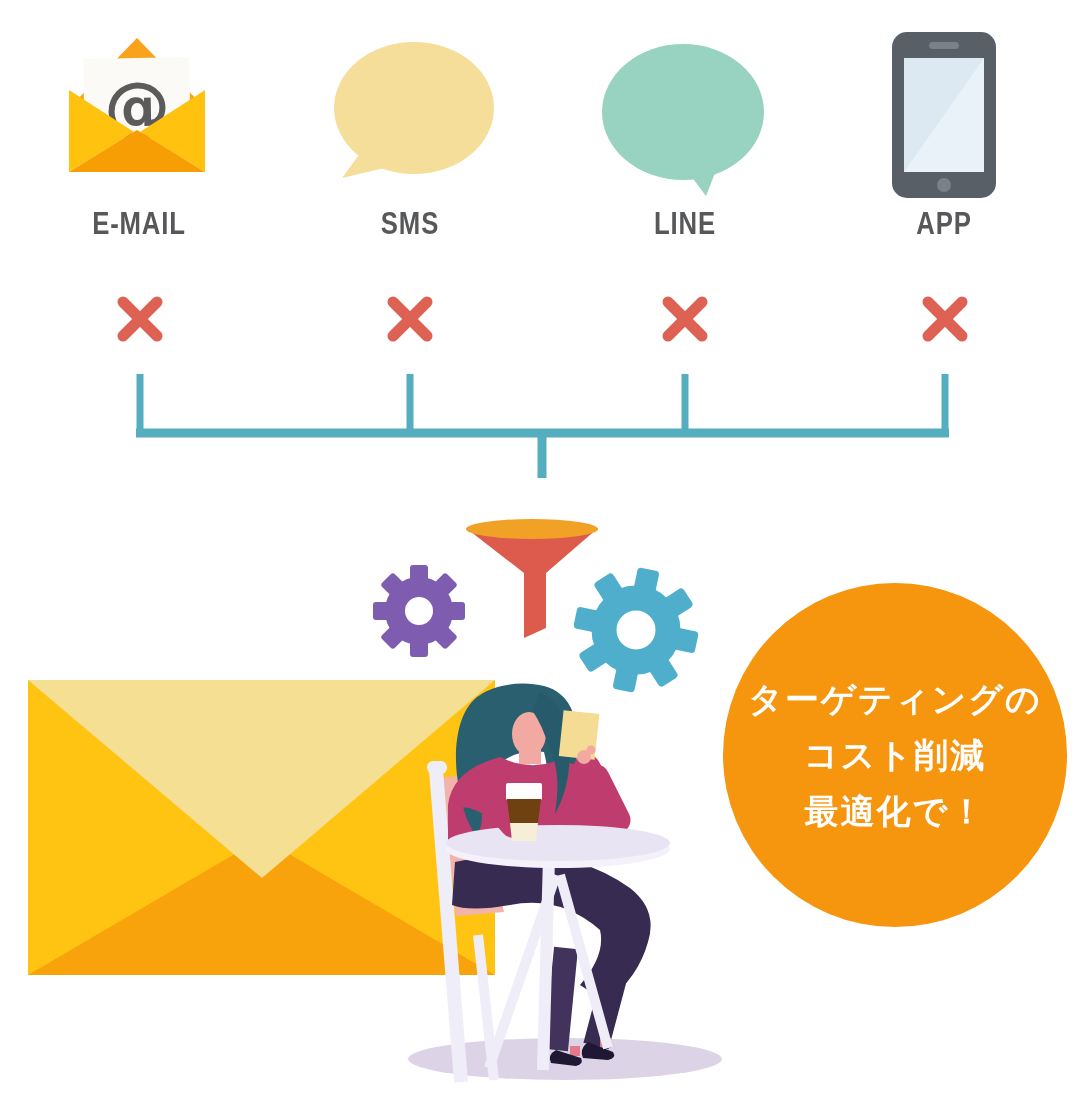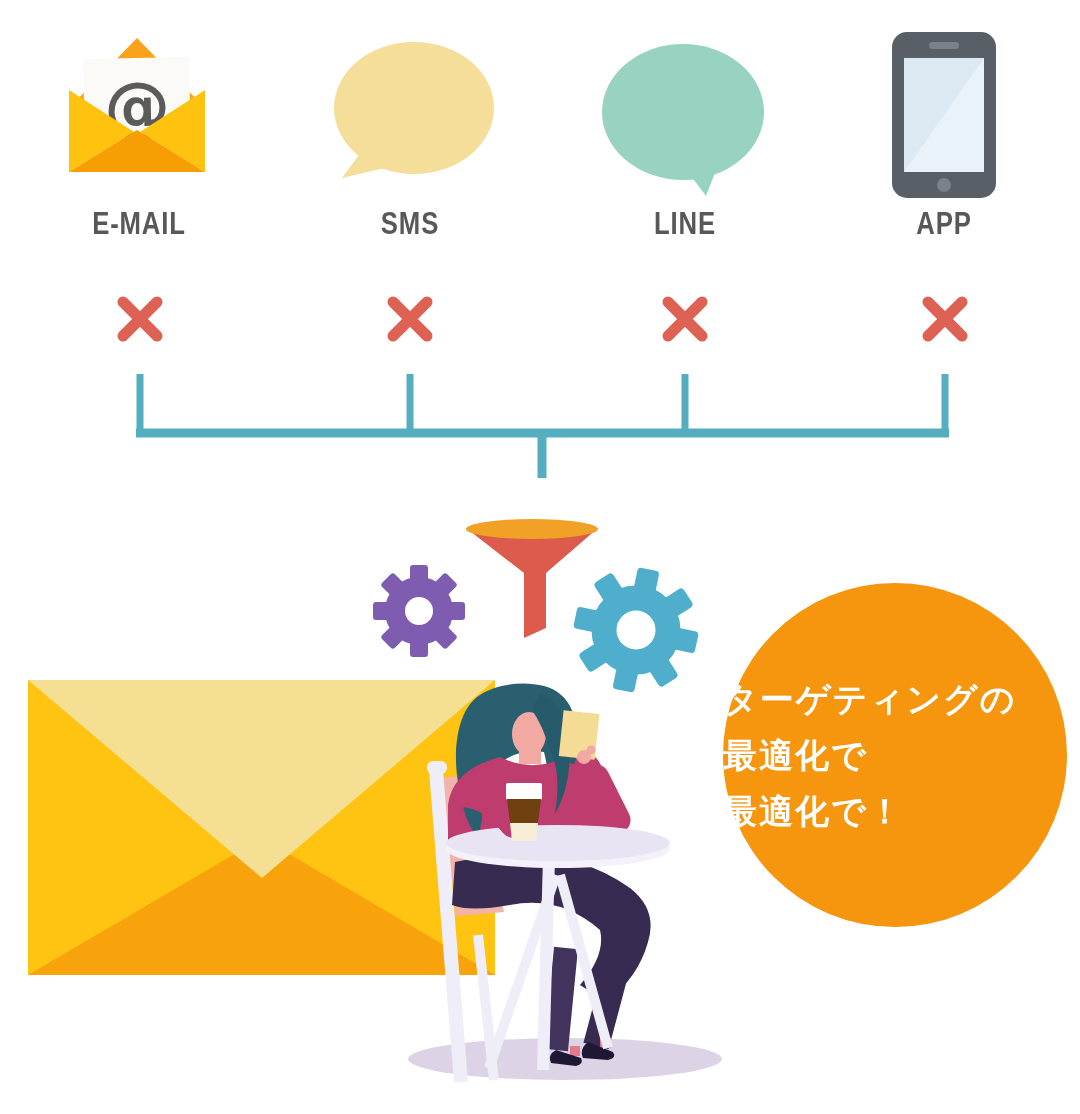--- a/index.html
+++ b/index.html
@@ -10,21 +10,21 @@
   .abs{position:absolute;}
   .ch-label{
     position:absolute;top:206px;width:220px;text-align:center;
     font-weight:bold;font-size:31px;color:#57585A;
     transform:scaleX(0.83);transform-origin:center;
     letter-spacing:1px;white-space:nowrap;
   }
   .badge{
     position:absolute;left:723px;top:583px;width:344px;height:344px;
     border-radius:50%;background:#F6950E;
-    display:flex;flex-direction:column;align-items:flex-start;justify-content:center;
+    display:flex;flex-direction:column;align-items:center;justify-content:center;
     gap:20px;
   }
   .badge span{
     display:block;color:#ffffff;font-weight:bold;font-size:34px;
     letter-spacing:2px;line-height:36px;text-align:center;
   }
 </style>
 </head>
 <body>
 
@@ -176,17 +176,17 @@
     <path d="M 466 796 Q 490 798 512 826" fill="none" stroke="#BE3C6E" stroke-width="23" stroke-linecap="round"></path>
     <circle cx="521" cy="831" r="9" fill="#F1A9A2"></circle>
 
     <rect x="506" y="783" width="36" height="17" rx="2" fill="#FEFEFE"></rect>
     <polygon points="507,799 541,799 538,823 510,823" fill="#6F4110"></polygon>
     <polygon points="510,823 538,823 536,841 512,841" fill="#F6EED6"></polygon>
   </svg>
 
   <div class="badge">
     <span>ターゲティングの</span>
-    <span>最適化で</span>
+    <span>コスト削減</span>
     <span>最適化で！</span>
   </div>
 
 </div>
 
 </body></html>

